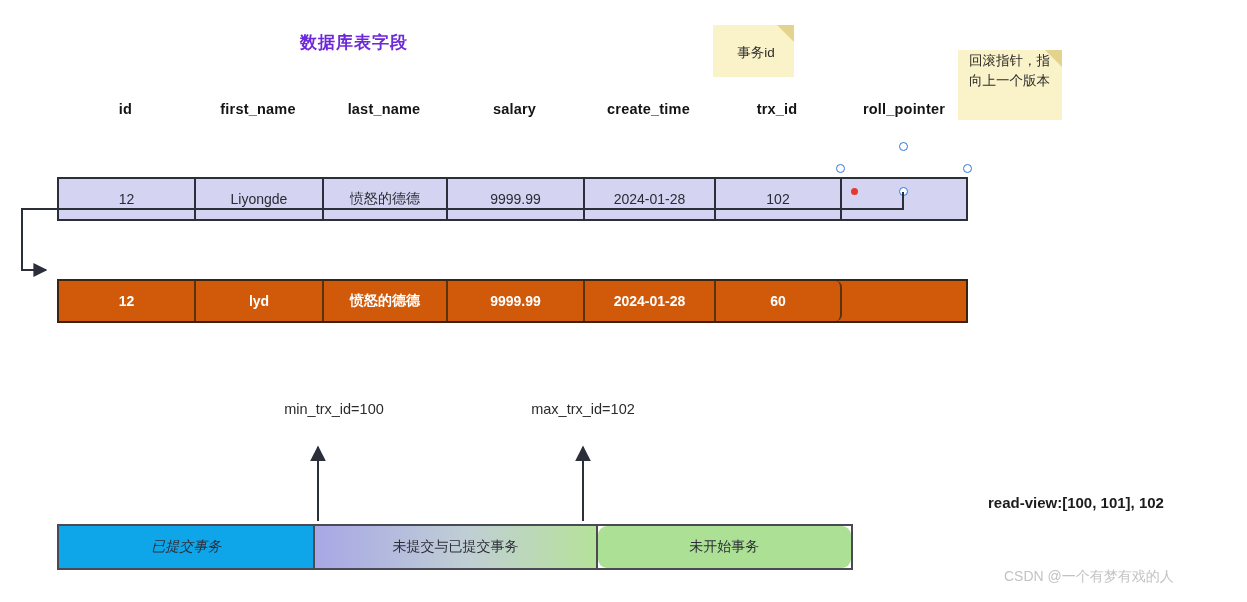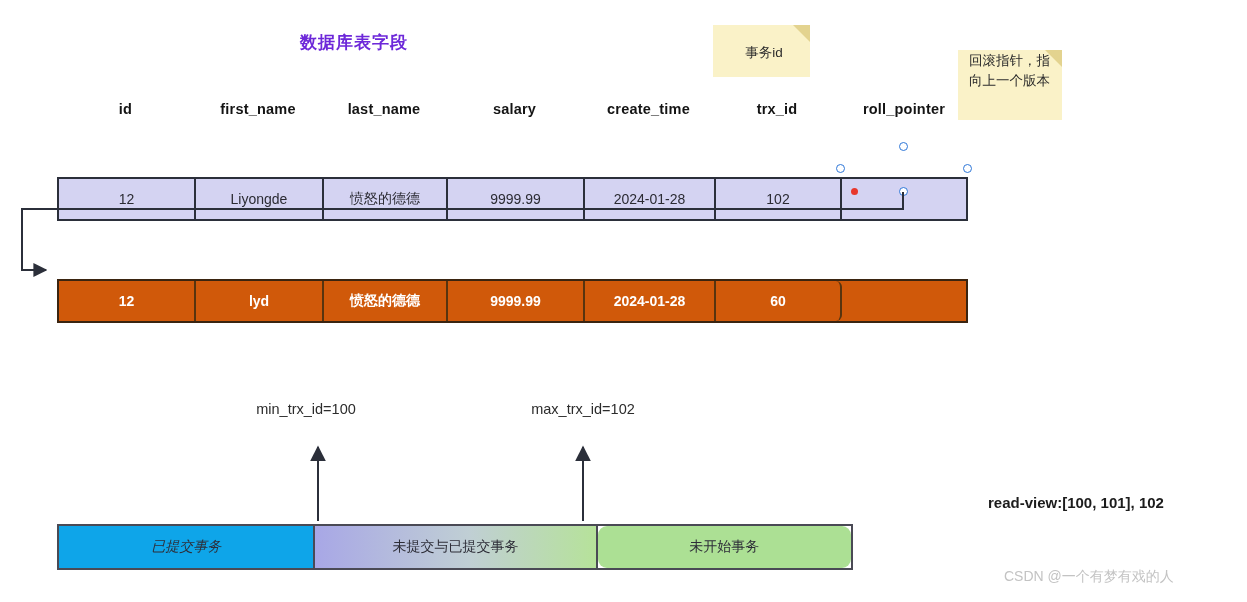--- a/index.html
+++ b/index.html
@@ -44,21 +44,21 @@
   .sticky .fold {
     position: absolute;
     top: 0; right: 0;
     width: 0; height: 0;
     border-left: 17px solid transparent;
     border-top: 17px solid #e3d38f;
   }
   #sticky-trx {
     left: 713px;
     top: 25px;
-    width: 97px;
+    width: 81px;
     height: 52px;
     text-align: center;
     padding-top: 18px;
     padding-left: 16px;
   }
   #sticky-roll {
     left: 958px;
     top: 50px;
     width: 104px;
     height: 70px;
@@ -255,21 +255,21 @@
       </marker>
     </defs>
 
     <path d="M903,192 L903,209 L22,209 L22,270 L46,270" fill="none" stroke="#2b2f3a" stroke-width="2" marker-end="url(#arrowR)"></path>
 
     <line x1="318" y1="521" x2="318" y2="447" stroke="#2b2f3a" stroke-width="2" marker-end="url(#arrowU)"></line>
 
     <line x1="583" y1="521" x2="583" y2="447" stroke="#2b2f3a" stroke-width="2" marker-end="url(#arrowU)"></line>
   </svg>
 
-  <div class="abs arrow-label" style="left:206px;width:200px;">min_trx_id=100</div>
+  <div class="abs arrow-label" style="left:234px;width:200px;">min_trx_id=100</div>
   <div class="abs arrow-label" style="left:483px;width:200px;">max_trx_id=102</div>
 
   <div class="abs" id="trx-bar">
     <div class="seg seg-committed" style="width:265px;">已提交事务</div>
     <div class="seg seg-mixed" style="width:292px;">未提交与已提交事务</div>
     <div class="seg seg-notstarted" style="width:262px;">未开始事务</div>
   </div>
 
   <div class="abs" id="read-view">read-view:[100, 101], 102</div>
 

